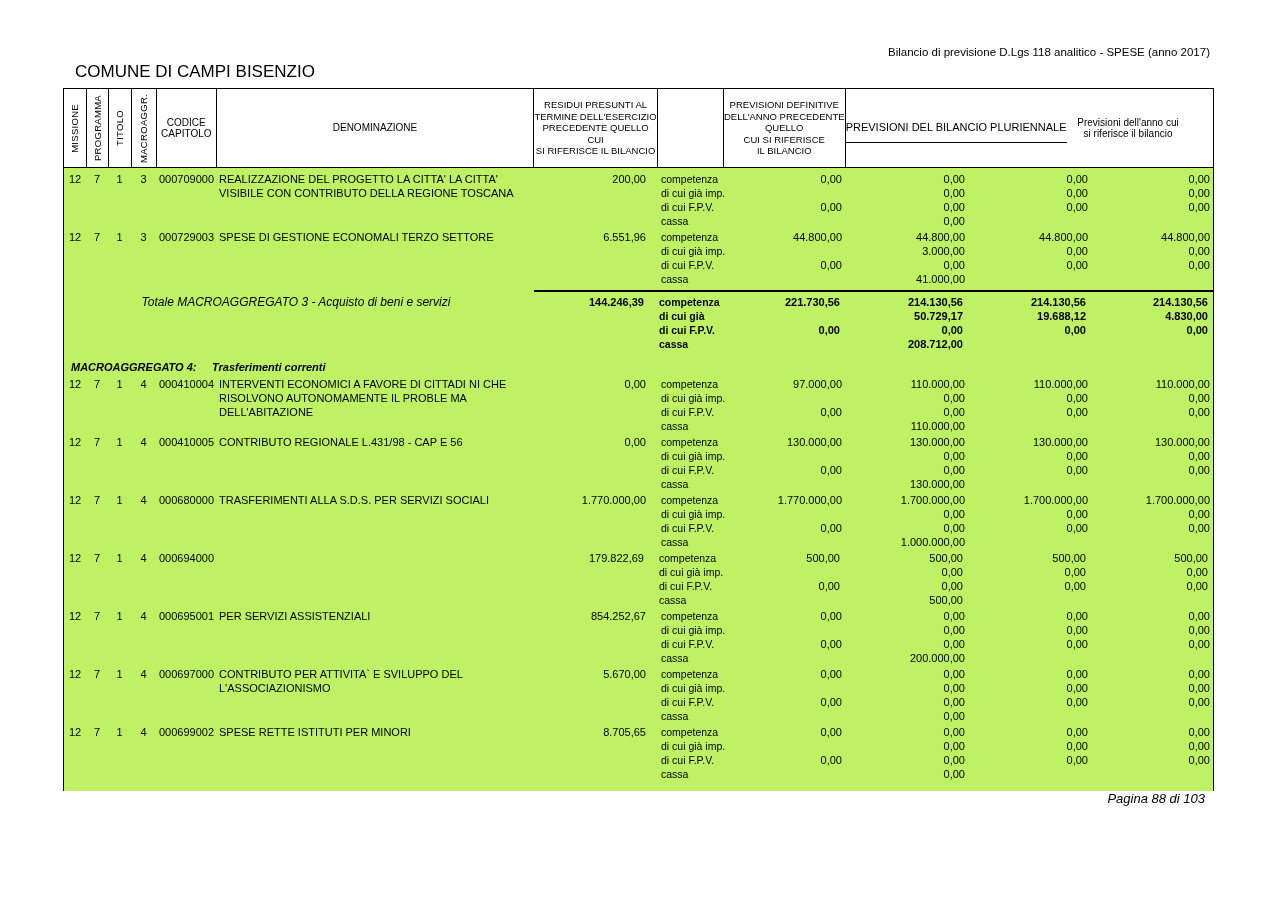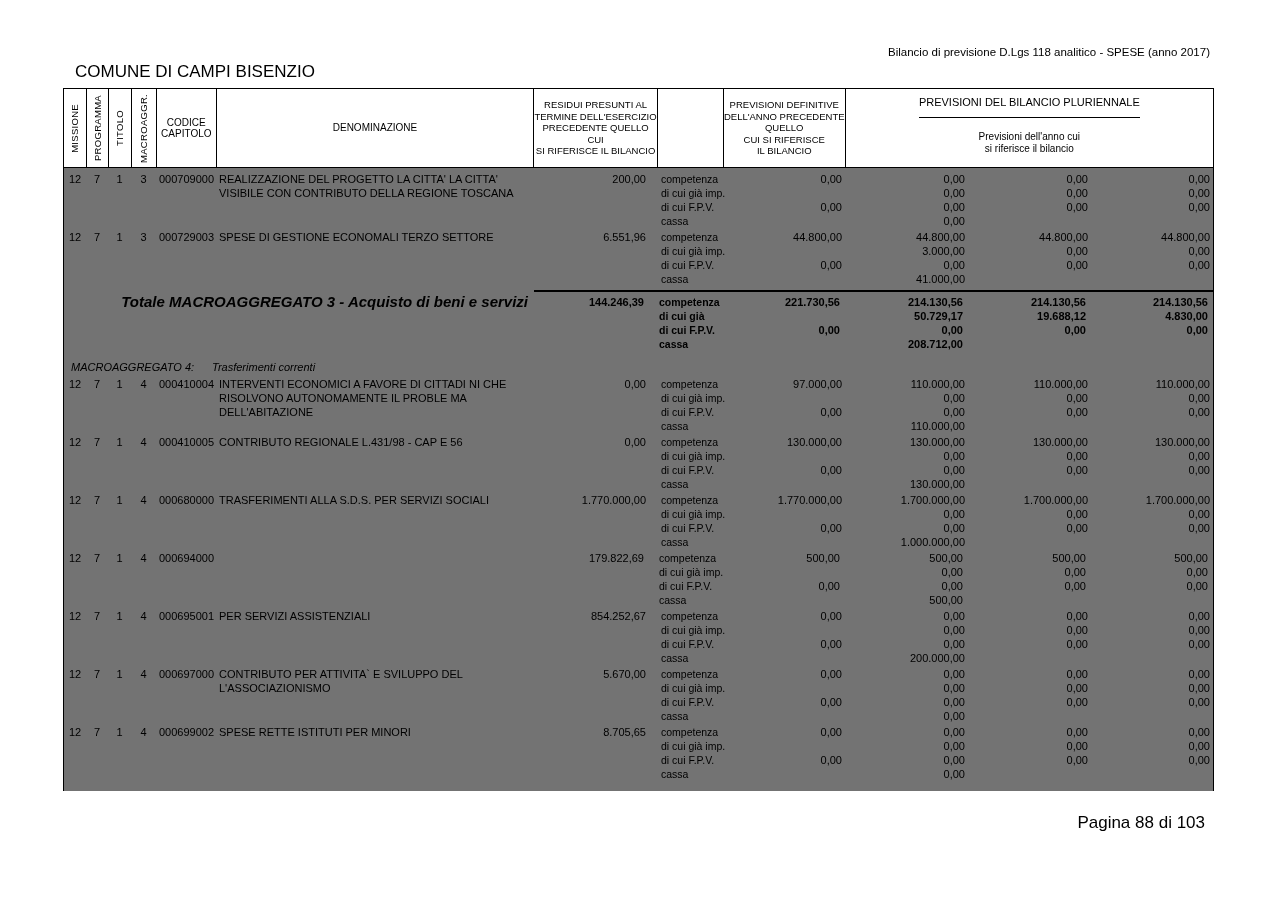--- a/index.html
+++ b/index.html
@@ -12,48 +12,48 @@
   
   .thead{display:flex;border:1.5px solid #000;height:80px;background:#fff}
   .th{display:flex;align-items:center;justify-content:center;text-align:center;font-size:10px;line-height:11.5px}
   .th.bl{border-left:1.3px solid #000}
   .pre{white-space:pre-line}
   .vtext{writing-mode:vertical-rl;transform:rotate(180deg);font-size:9.5px;letter-spacing:.3px}
   .w-mis{width:22px}.w-prog{width:22px}.w-tit{width:23px}.w-mac{width:25px}
   .w-cod{width:60px}.w-den{width:318px}.w-res{width:124px}.w-lab{width:66px}
   .w-def{width:122px}.w-a1{width:123px}.w-a2{width:123px}.w-a3{width:123px}
   .w-plur{width:369px}
-  .th-group{display:flex;flex-direction:column}
+  .th-group{display:flex;flex-direction:row}
   .th-top{height:29px;border-bottom:1.3px solid #000;display:flex;align-items:center;justify-content:center;font-size:11px}
   .th-bottom{display:flex;flex:1}
   .th-sub{display:flex;align-items:center;justify-content:center;text-align:center;font-size:10px;line-height:11.5px}
   .th-sub.bl{border-left:1.3px solid #000}
   .th.small{font-size:9.5px}
   
-  .tbody{border-left:1.5px solid #000;border-right:1.5px solid #000;padding:4px 0 8px 0;background:#737373}
+  .tbody{border-left:1.5px solid #000;border-right:1.5px solid #000;padding:4px 0 8px 0;background:#bef264}
   .row{display:flex;margin-bottom:2px}
   .row.bold{font-weight:bold}
   .left-cols{display:flex;width:470px}
   .cell{font-size:11px;line-height:14px}
   .num{text-align:center}
   .w-cod.cell{padding-left:3px}
   .den{padding-left:3px;white-space:pre-line}
-  .totale-label{width:470px;font-size:15px;line-height:14px;text-align:right;padding-right:4px;font-weight:bold;font-style:italic}
+  .totale-label{width:470px;font-size:12px;line-height:14px;text-align:center;padding-right:4px;font-weight:normal;font-style:italic}
   .lines{width:681px}
   .line{display:flex;font-size:11px;line-height:14px}
   .line .res{width:124px;text-align:right;padding-right:12px}
   .line .lab{width:66px;padding-left:3px;font-size:10.5px;white-space:nowrap}
   .line .def{width:122px;text-align:right;padding-right:4px}
   .line .a1{width:123px;text-align:right;padding-right:4px}
   .line .a2{width:123px;text-align:right;padding-right:4px}
   .line .a3{width:123px;text-align:right;padding-right:5px}
   .rule{height:2px;background:#000;margin:4px 0 3px 470px}
-  .sezione{display:flex;font-size:11px;line-height:16px;font-weight:normal;font-style:italic;margin:8px 0 2px 0}
+  .sezione{display:flex;font-size:11px;line-height:16px;font-weight:bold;font-style:italic;margin:8px 0 2px 0}
   .sezione .sez-label{width:148px;padding-left:7px}
-  .footer{position:absolute;right:75px;top:813px;font-size:17px;}
+  .footer{position:absolute;right:75px;top:791px;font-size:13px;font-style:italic}
 </style>
 </head>
 <body>
 
 <div class="page">
 
   <div class="title-left">COMUNE DI CAMPI BISENZIO</div>
   <div class="title-right">Bilancio di previsione D.Lgs 118 analitico - SPESE (anno 2017)</div>
 
   <div class="table">

